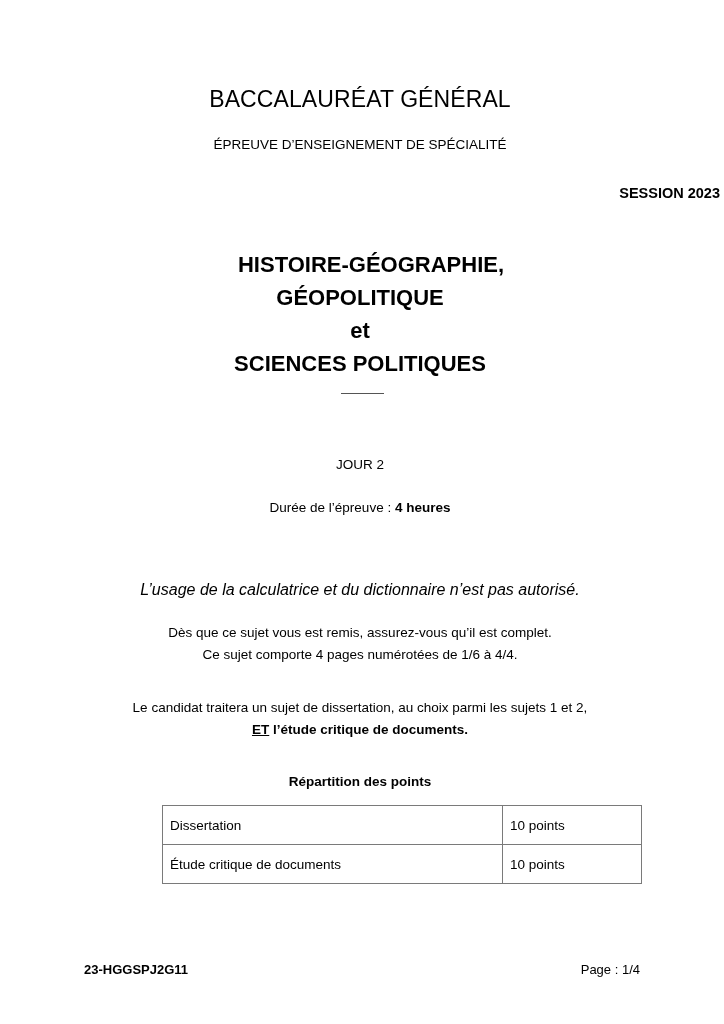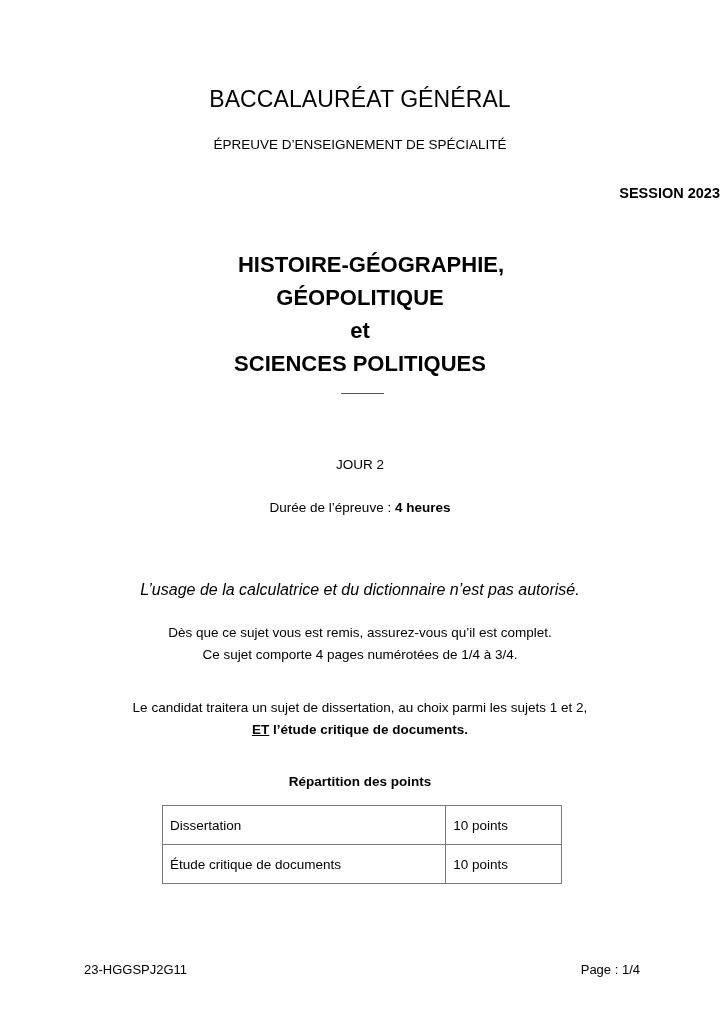--- a/index.html
+++ b/index.html
@@ -89,39 +89,39 @@
     .instr-2 u { text-decoration: underline; }
     .points-heading {
       top: 774px;
       font-size: 13.5px;
       font-weight: bold;
     }
     table.points {
       position: absolute;
       top: 805px;
       left: 162px;
-      width: 400px;
+      width: 480px;
       border-collapse: collapse;
       font-size: 13.5px;
     }
     table.points td {
       border: 1px solid #7a7a7a;
       height: 39px;
       padding: 0 0 0 7px;
       vertical-align: middle;
       box-sizing: border-box;
     }
     table.points td.label-col { width: 284px; }
     table.points td.value-col { width: 116px; }
     .footer-code {
       position: absolute;
       top: 962px;
       left: 84px;
       font-size: 13px;
-      font-weight: normal;
+      font-weight: bold;
     }
     .footer-page {
       position: absolute;
       top: 962px;
       right: 84px;
       font-size: 13px;
     }
   </style>
 </head>
 <body>
@@ -135,21 +135,21 @@
 <div class="line subject subject-3">et</div>
 <div class="line subject subject-4">SCIENCES POLITIQUES</div>
 
 <div class="separator"></div>
 
 <div class="line day">JOUR 2</div>
 <div class="line duration"><span>Durée de l’épreuve : </span><b>4 heures</b></div>
 
 <div class="line notice">L’usage de la calculatrice et du dictionnaire n’est pas autorisé.</div>
 <div class="line check-1">Dès que ce sujet vous est remis, assurez-vous qu’il est complet.</div>
-<div class="line check-2">Ce sujet comporte 4 pages numérotées de 1/4 à 3/4.</div>
+<div class="line check-2">Ce sujet comporte 4 pages numérotées de 1/6 à 4/4.</div>
 
 <div class="line instr-1">Le candidat traitera un sujet de dissertation, au choix parmi les sujets 1 et 2,</div>
 <div class="line instr-2"><u>ET</u><span> l’étude critique de documents.</span></div>
 
 <div class="line points-heading">Répartition des points</div>
 
 <table class="points">
   <tbody>
       <tr>
     <td class="label-col">Dissertation</td>

